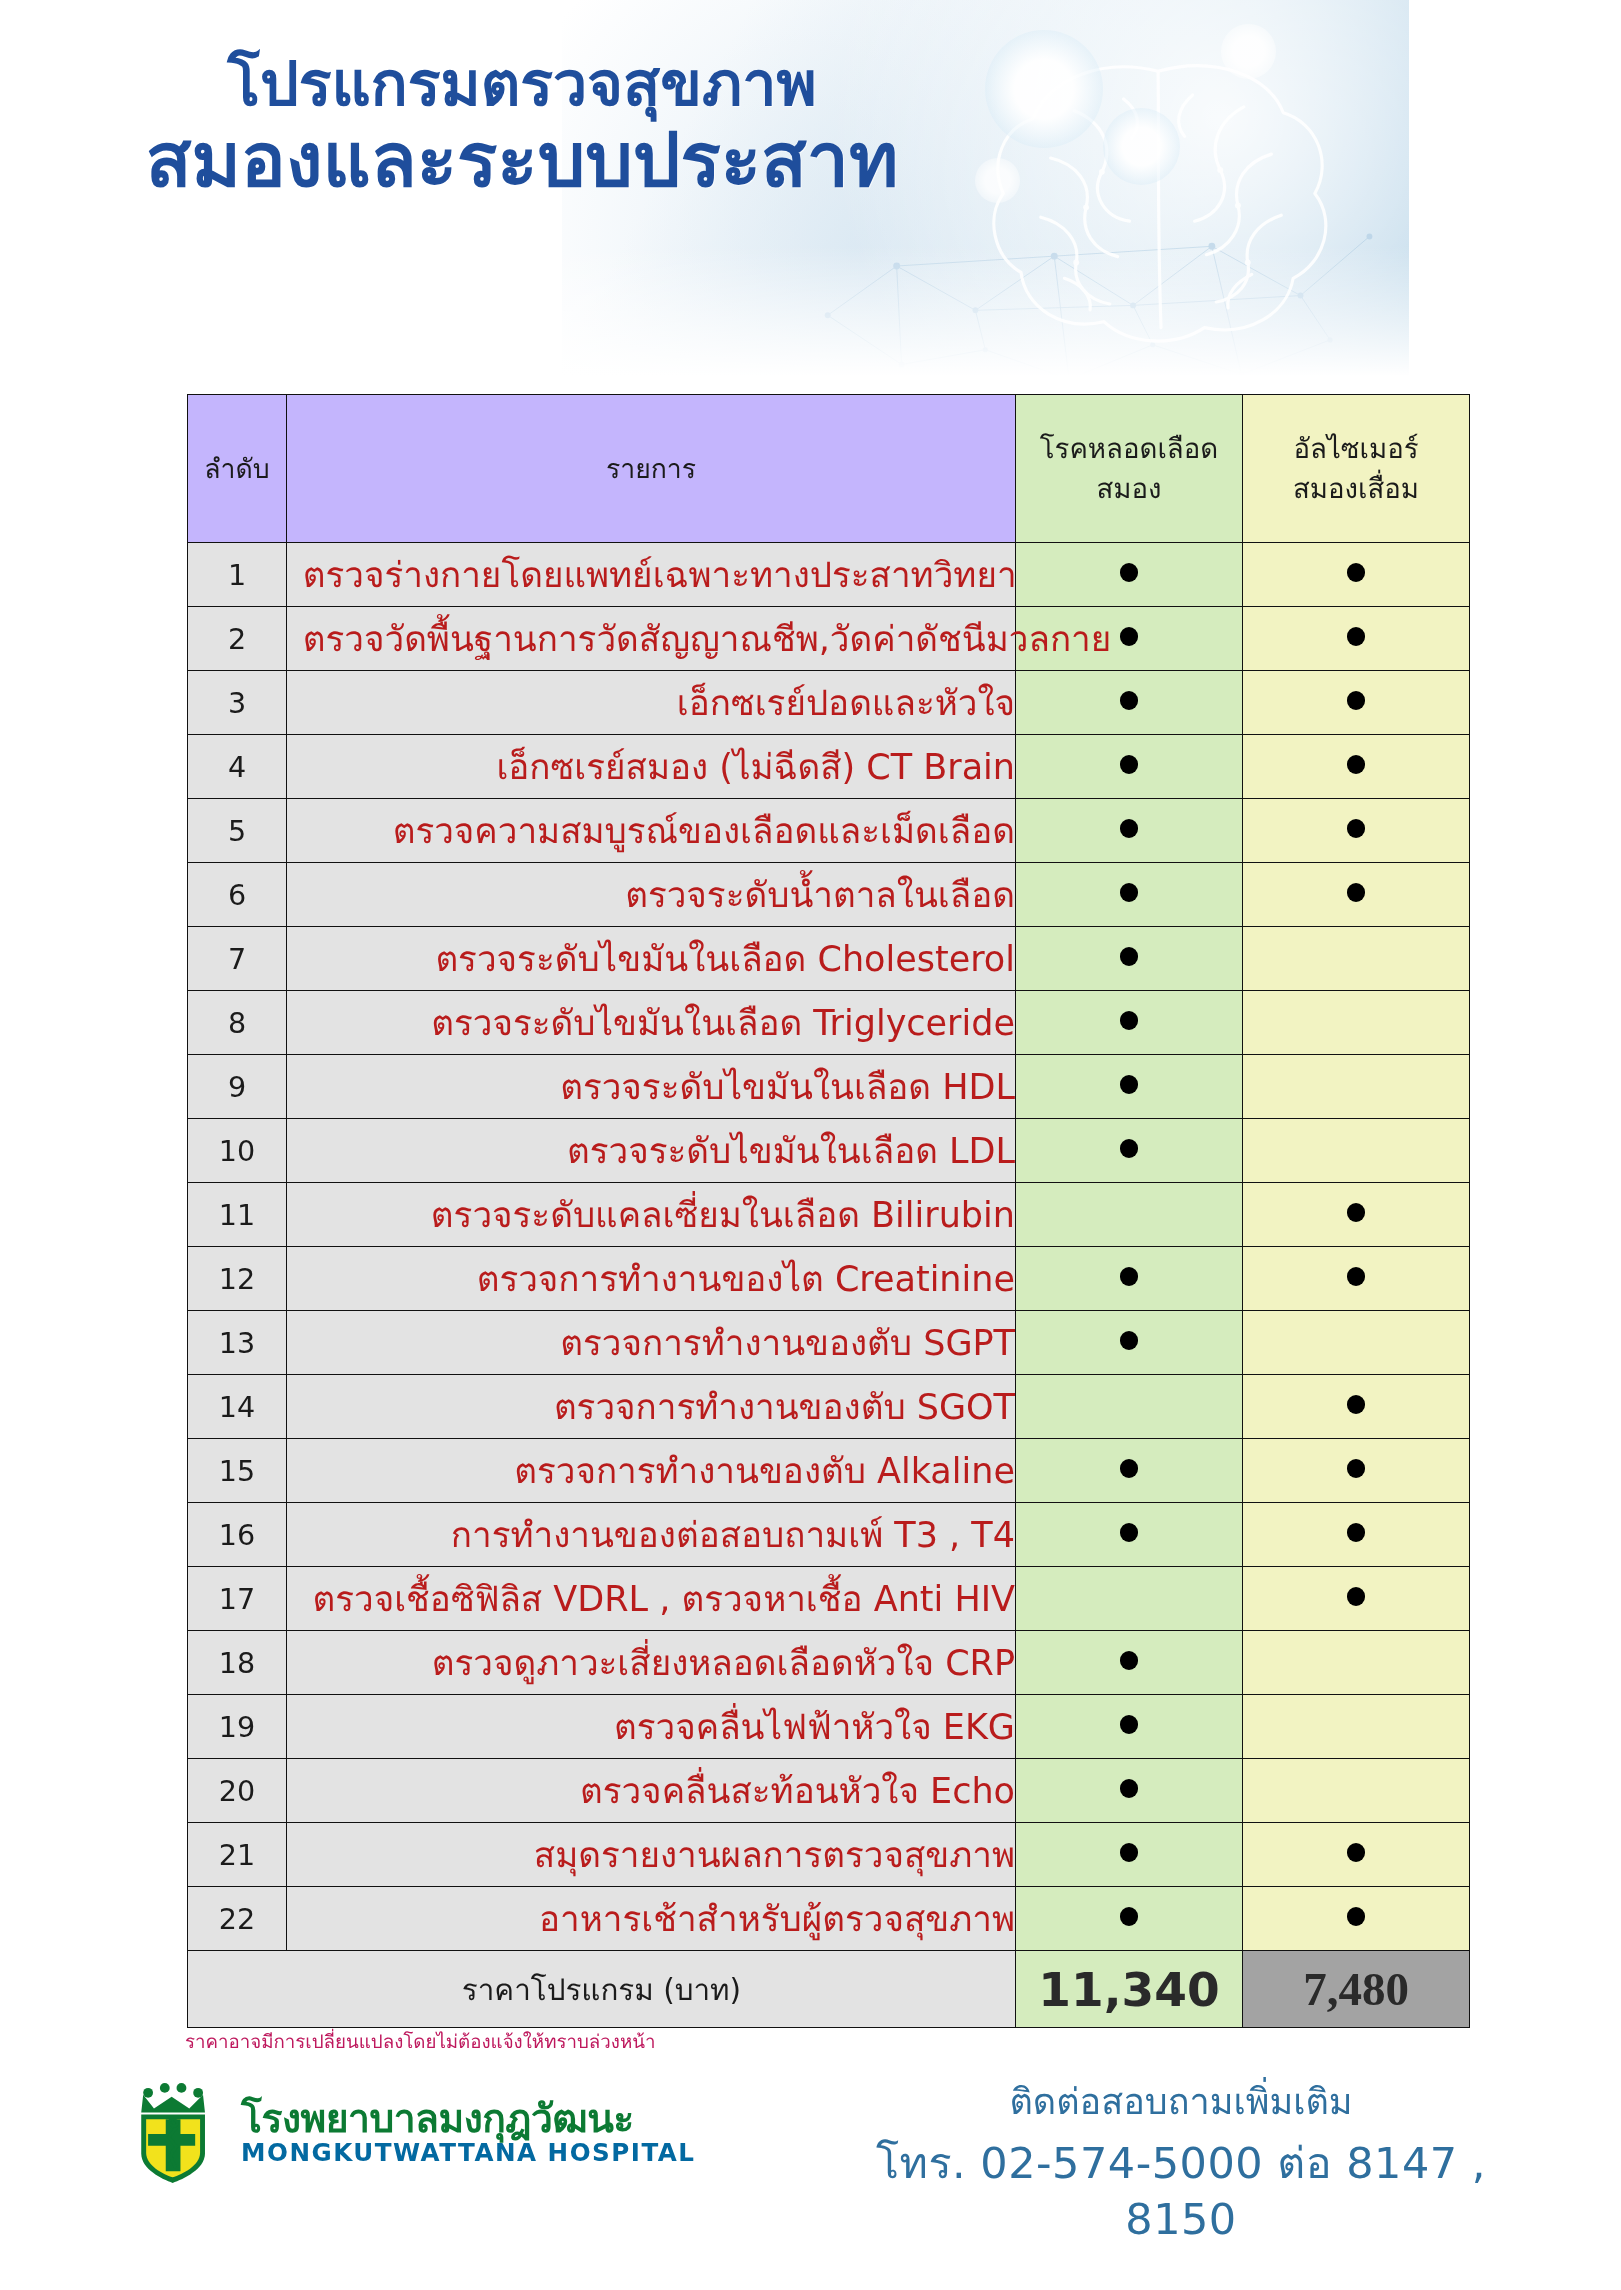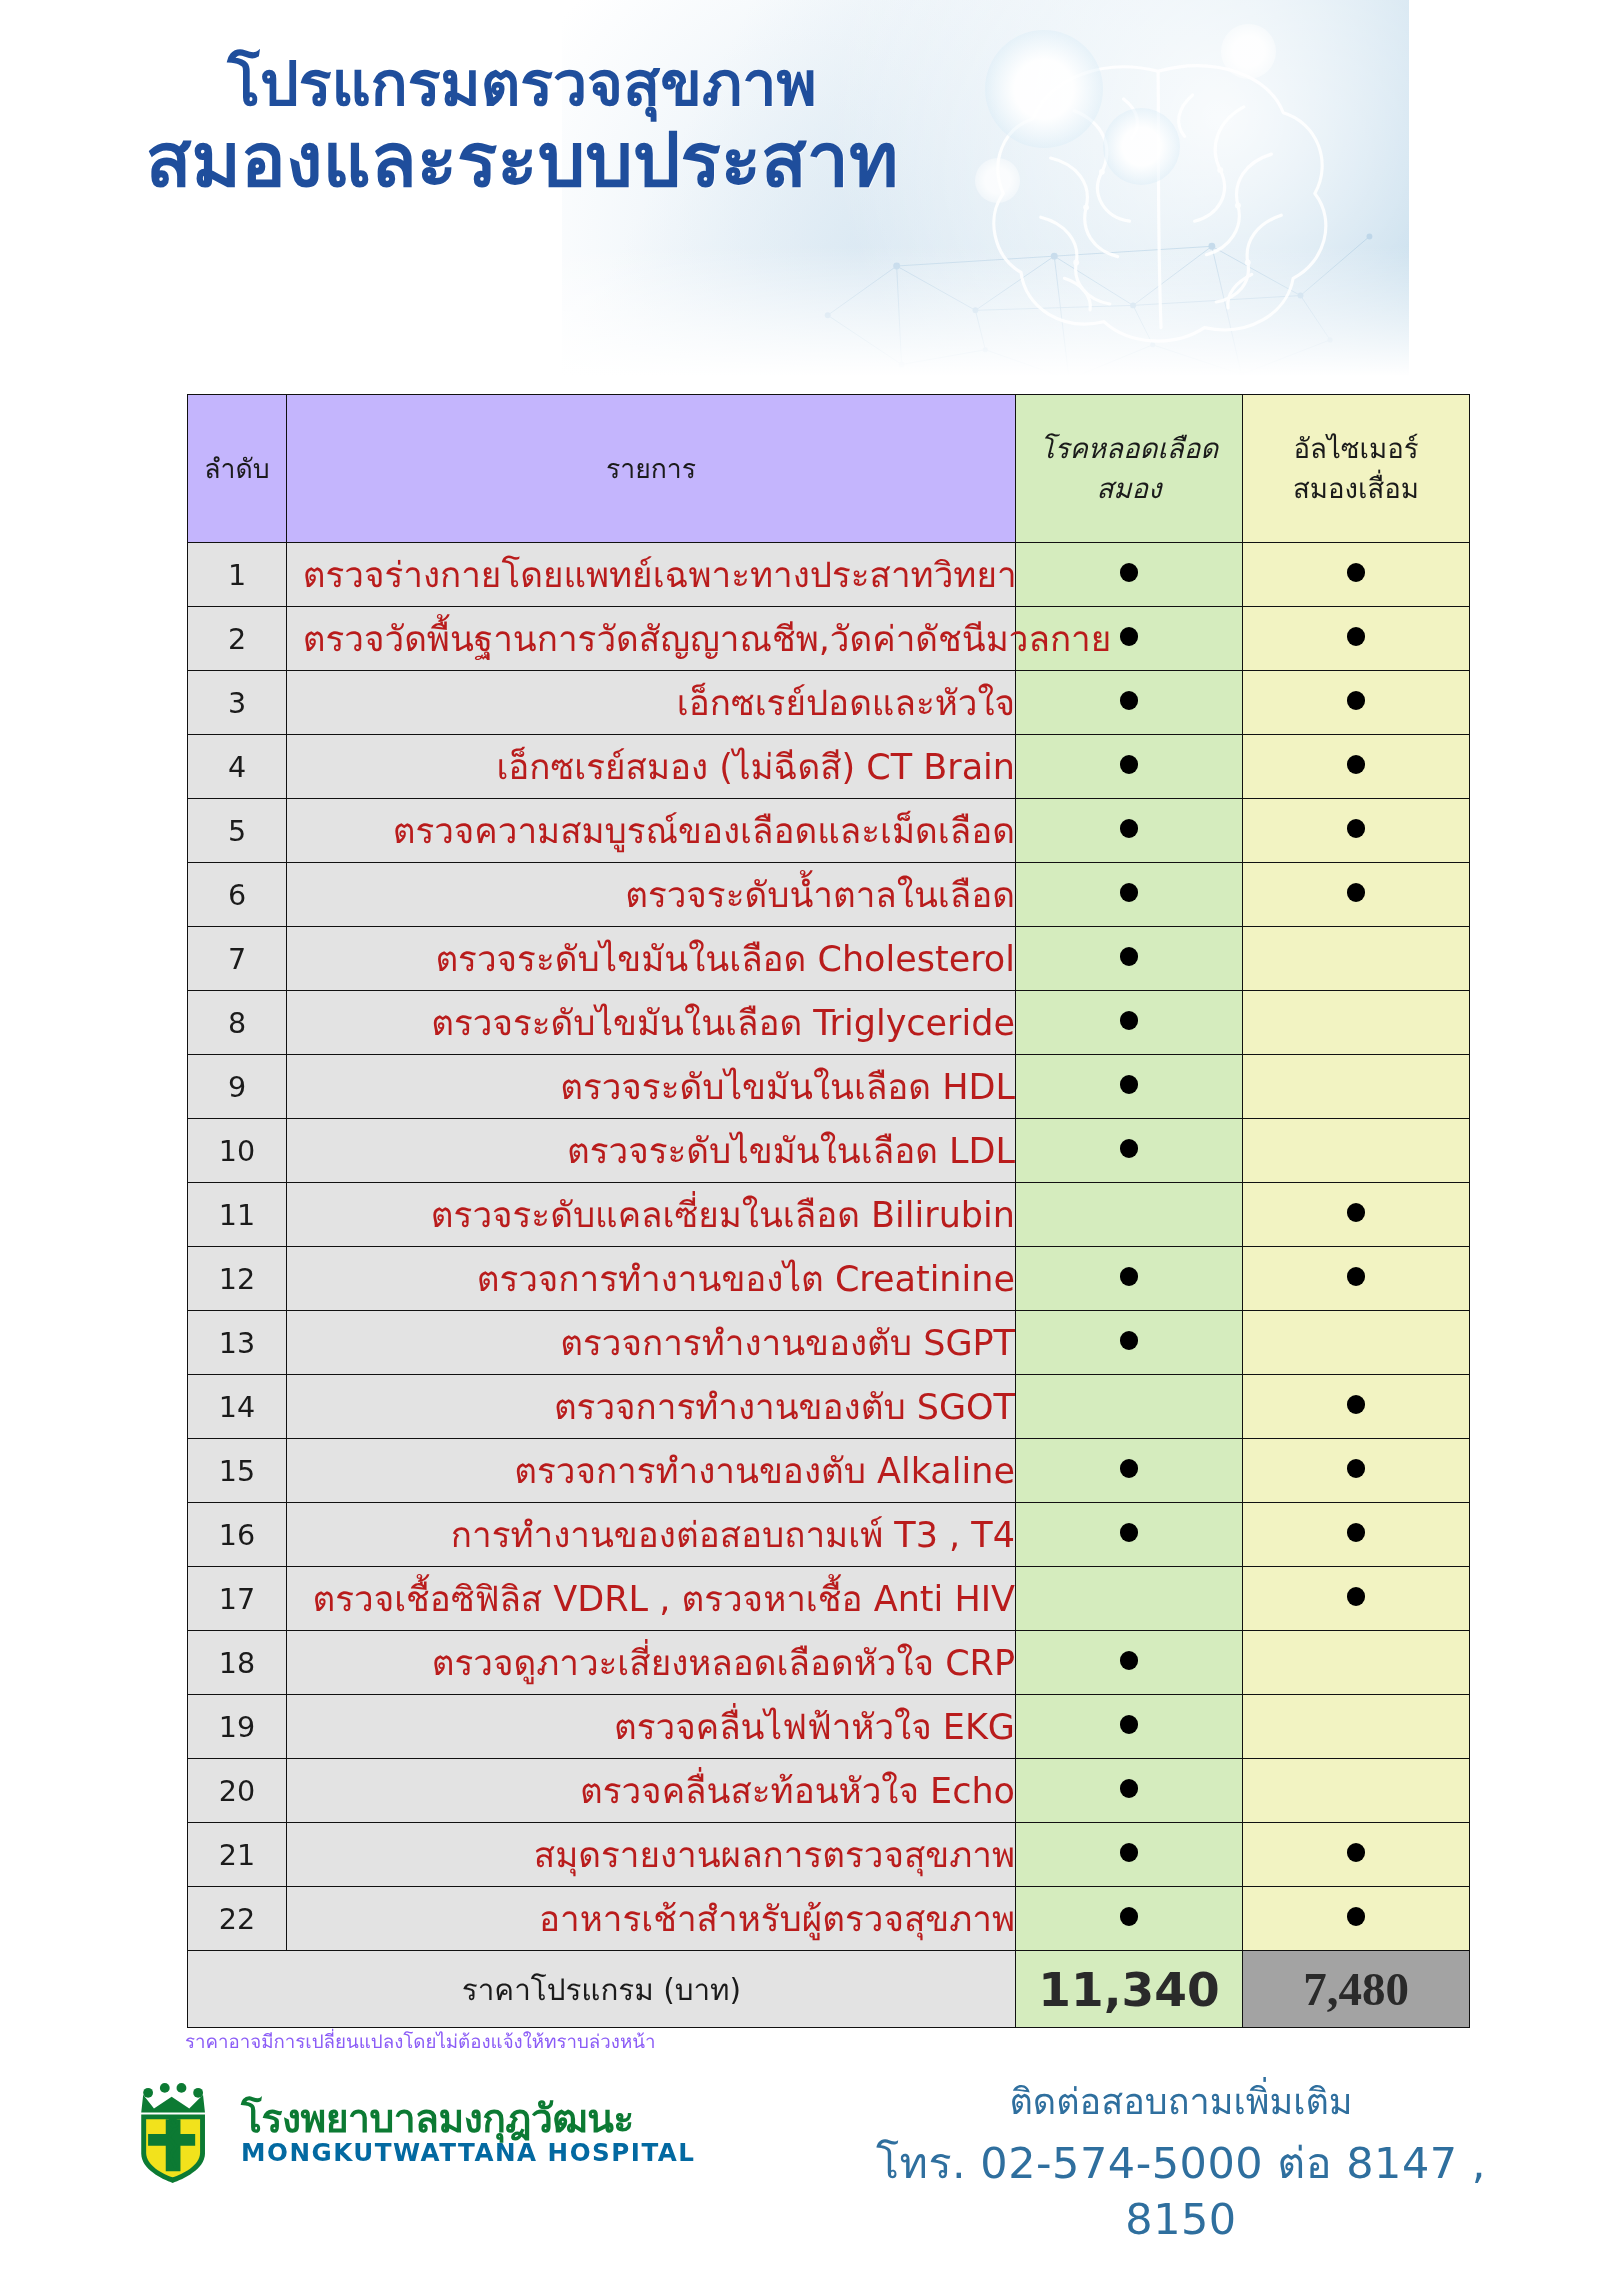--- a/index.html
+++ b/index.html
@@ -119,21 +119,21 @@
   thead th {
     height: 148px;
     background: #c4b5fd;
     font-weight: 400;
     font-size: 26.6px;
     color: #1b1b1b;
     text-align: center;
     vertical-align: middle;
     border: 2px solid #111;
   }
-  thead th.h-green { background: #d5ecbe; line-height: 1.45; font-size: 27.6px; font-style: italic; }
+  thead th.h-green { background: #d5ecbe; line-height: 1.45; font-size: 27.6px; }
   thead th.h-yel   { background: #f2f3c2; line-height: 1.45; font-size: 27.6px; }
 
   tbody td { height: 64px; background: #e3e3e3; vertical-align: middle; }
   tbody td.no   { text-align: center; font-size: 28.6px; color: #1b1b1b; }
   tbody td.item { text-align: right; padding-left: 15.8px; font-size: 35px; color: #b91c1c; white-space: nowrap; }
   tbody td.mark { text-align: center; }
   tbody td.g    { background: #d5ecbe; }
   tbody td.y    { background: #f2f3c2; }
 
   .dot {
@@ -169,21 +169,21 @@
     font-weight: 700;
     color: #2a2a2a;
     font-family: Liberation Serif, serif;
   }
 
   
   .disclaimer {
     position: absolute;
     left: 185px; top: 2027px;
     font-size: 18.7px;
-    color: #8b5cf6;
+    color: #be185d;
   }
 
   .logo-block {
     position: absolute;
     left: 138px; top: 2083px;
     display: flex;
     align-items: center;
     gap: 22px;
   }
   .logo-mark { width: 81px; height: 102px; }

